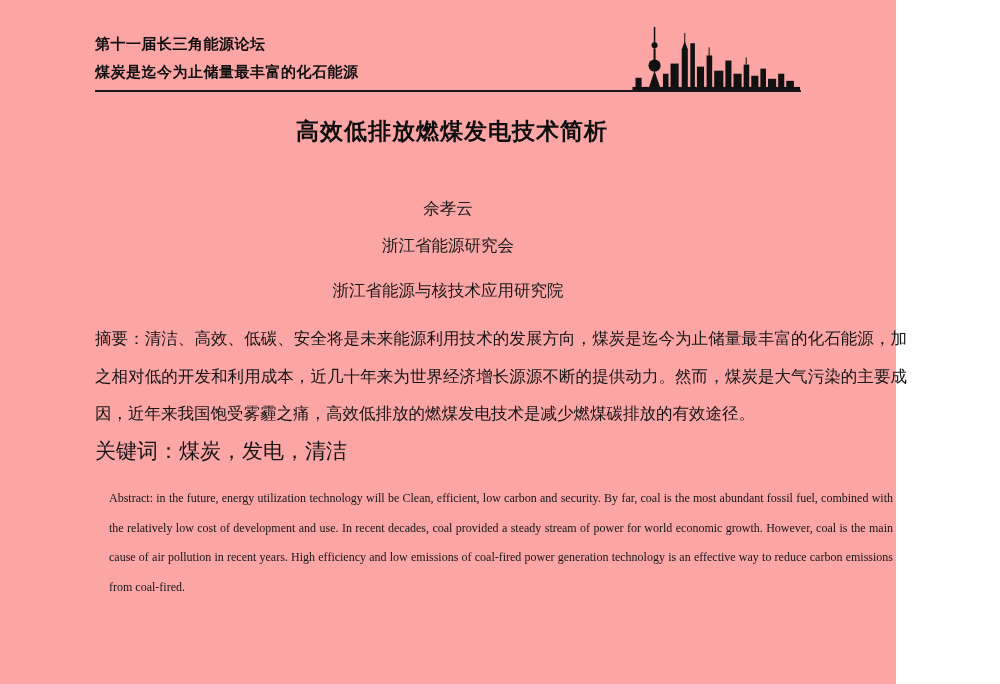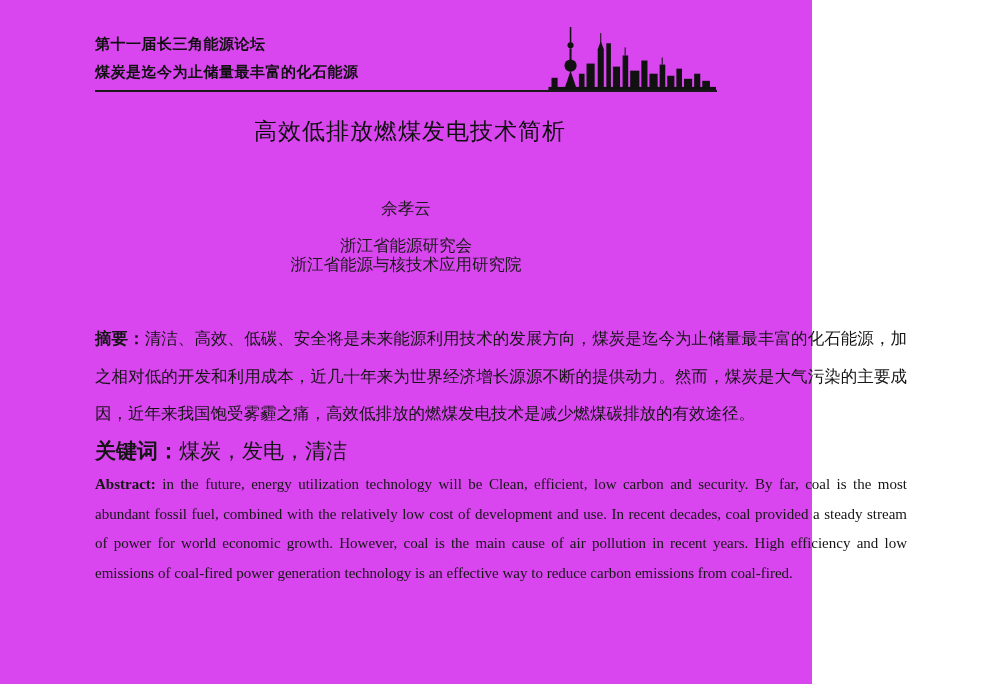--- a/index.html
+++ b/index.html
@@ -5,22 +5,22 @@
   html,body{margin:0;padding:0;}
   body{
     width:1000px;height:684px;
     background:#ffffff;
     font-family:"Liberation Serif","DejaVu Serif",serif;
     color:#151515;
     overflow:hidden;
   }
   .page{
     position:relative;
-    width:812px;height:684px;
-    background:#d946ef;
+    width:896px;height:684px;
+    background:#fca5a5;
   }
   
   .header-left{
     position:absolute;left:95px;top:30px;
   }
   .header-line{
     font-family:"DejaVu Sans","Liberation Sans",sans-serif;
     font-weight:bold;
     font-size:15px;
     line-height:28px;
@@ -37,57 +37,57 @@
     position:absolute;
     left:95px;right:95px;top:90px;
     border-top:2px solid #191919;
   }
   
   .paper-title{
     position:absolute;left:0;right:0;top:116px;
     margin:0;
     text-align:center;
     font-size:23px;
-    font-weight:normal;
+    font-weight:bold;
     letter-spacing:1px;
     color:#0e0e0e;
     padding-left:8px;
   }
   .byline{
     position:absolute;left:0;right:0;
     text-align:center;
     font-size:16.5px;
     color:#1a1a1a;
   }
   .author{top:198px;}
   .affil1{top:235px;}
-  .affil2{top:254px;}
+  .affil2{top:280px;}
   
   .body-block{
     position:absolute;
     left:95px;width:812px;top:320px;
   }
   .abstract-cn{
     margin:0;
     font-size:16.5px;
     line-height:37.5px;
     text-align:justify;
   }
   .keywords{
     margin:0;
     font-size:21px;
     line-height:37.5px;
   }
   .abstract-en{
-    margin:0;
-    font-size:15px;
+    margin:14px;
+    font-size:12px;
     line-height:29.5px;
     text-align:justify;
   }
-  .bold{font-weight:bold;}
+  .bold{font-weight:normal;}
 </style>
 </head>
 <body>
 
 <div class="page">
 
   <div class="header-left">
     <div class="header-line">第十一届长三角能源论坛</div>
     <div class="header-line">煤炭是迄今为止储量最丰富的化石能源</div>
   </div>

